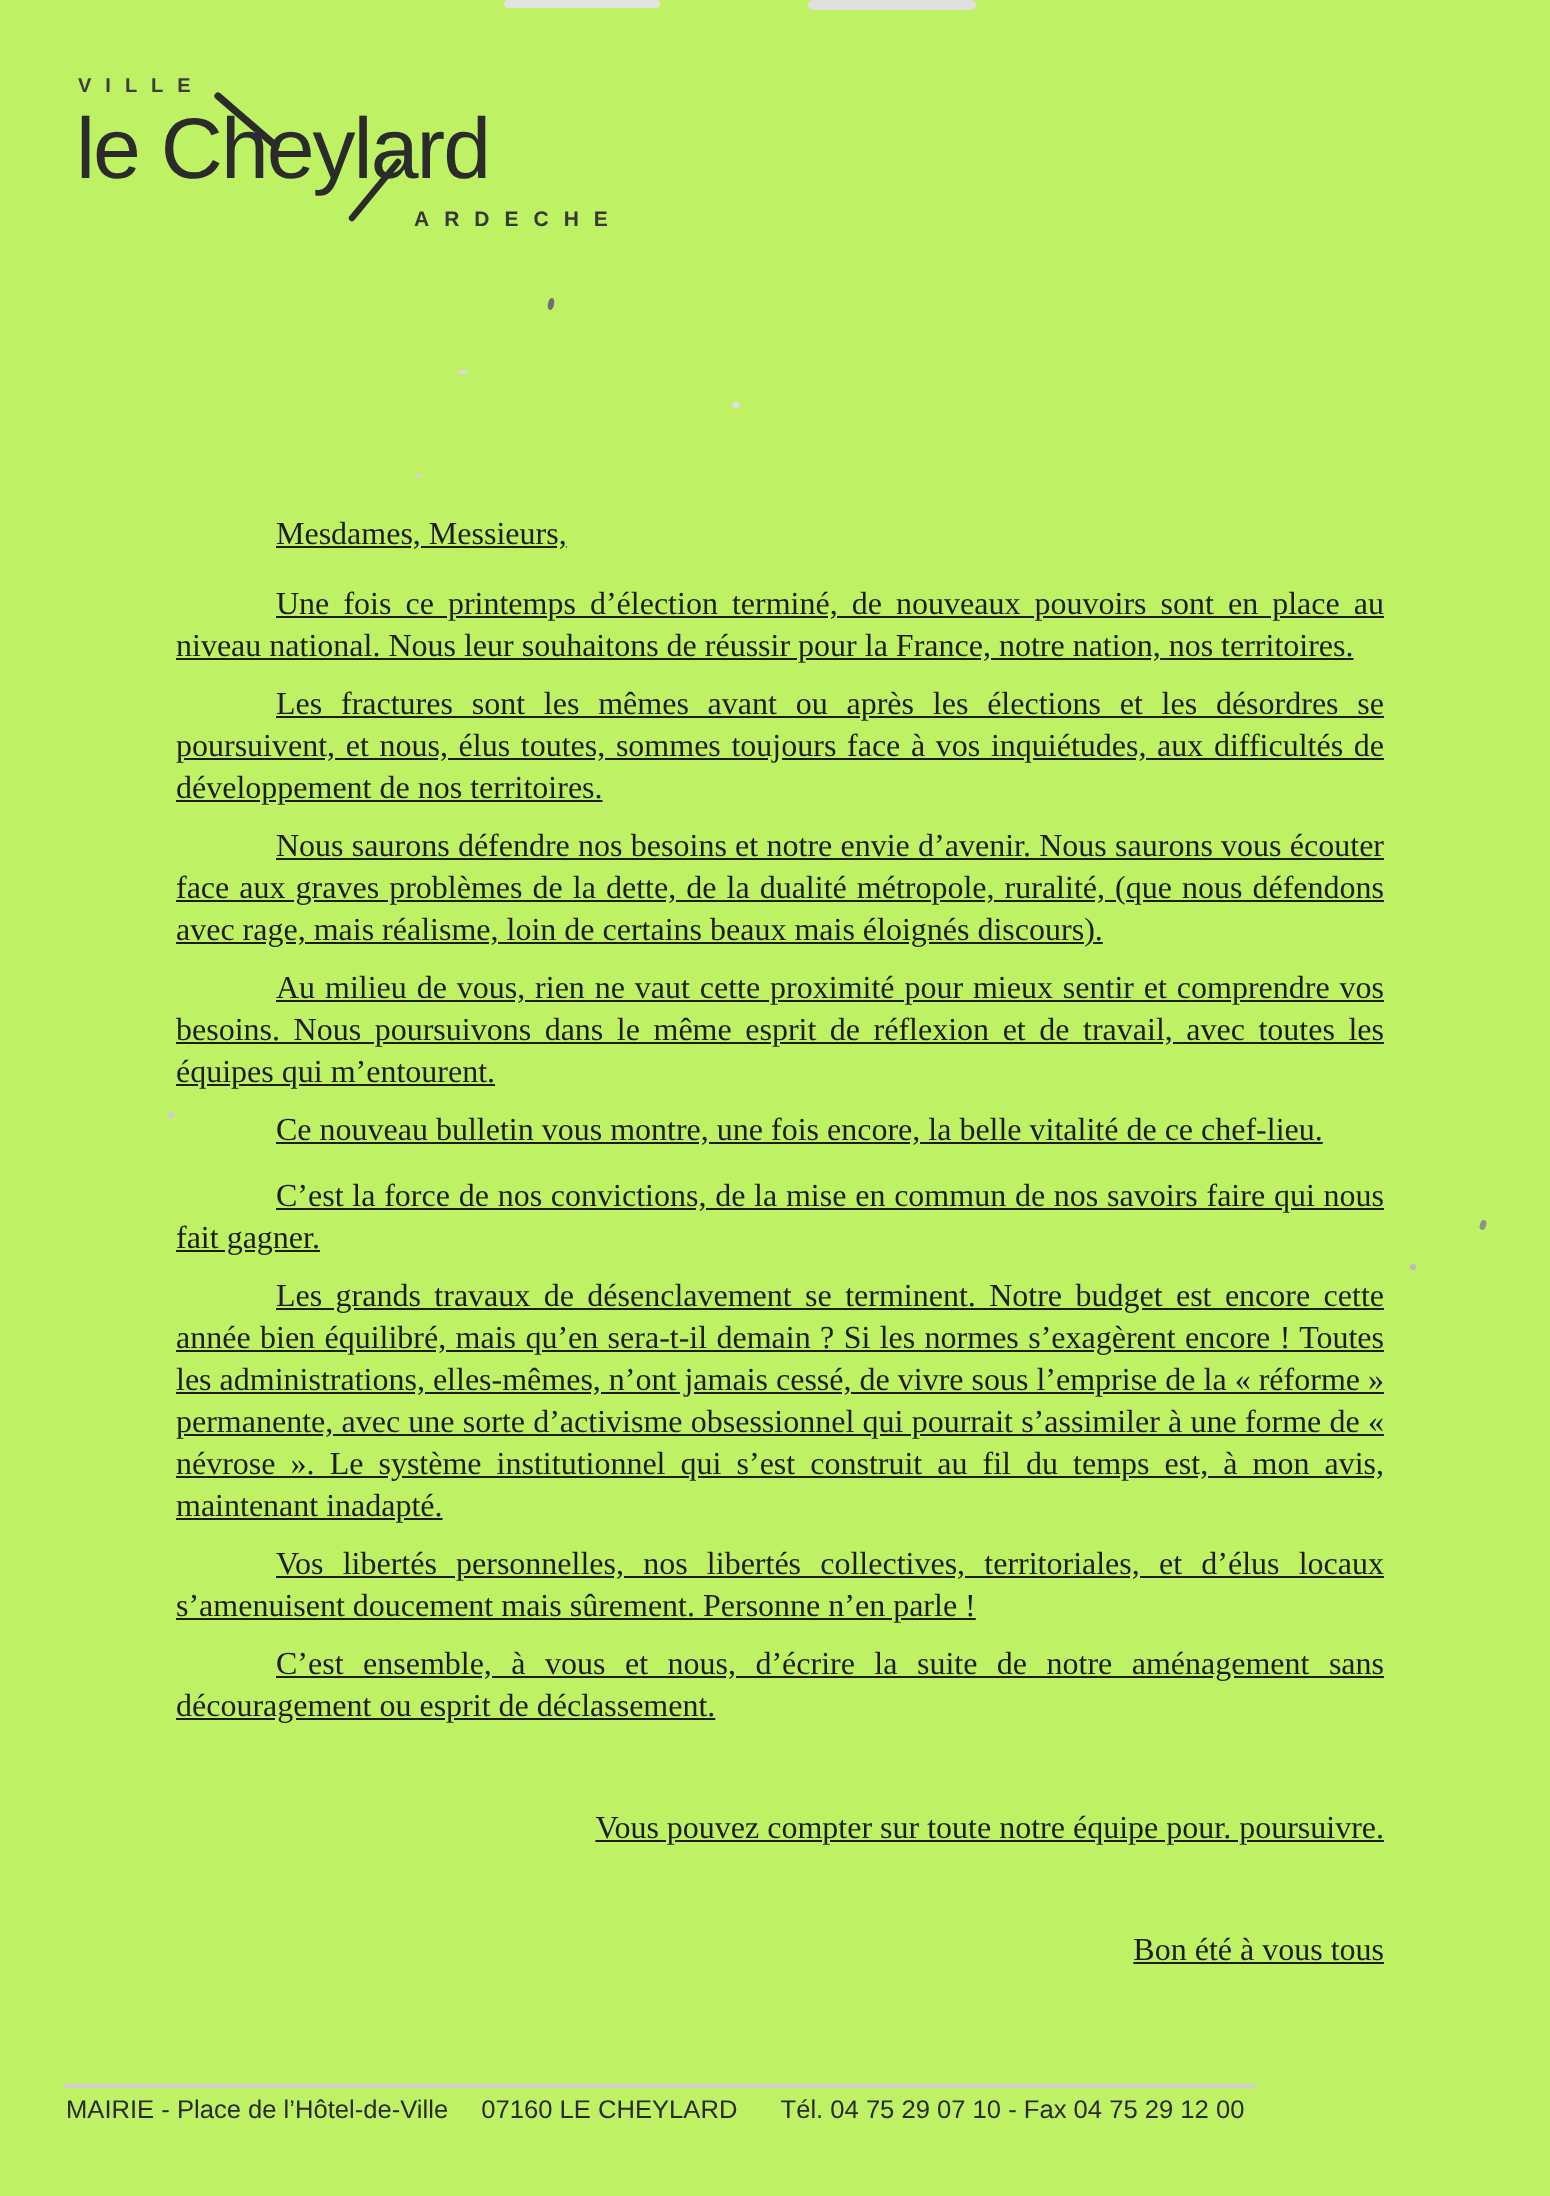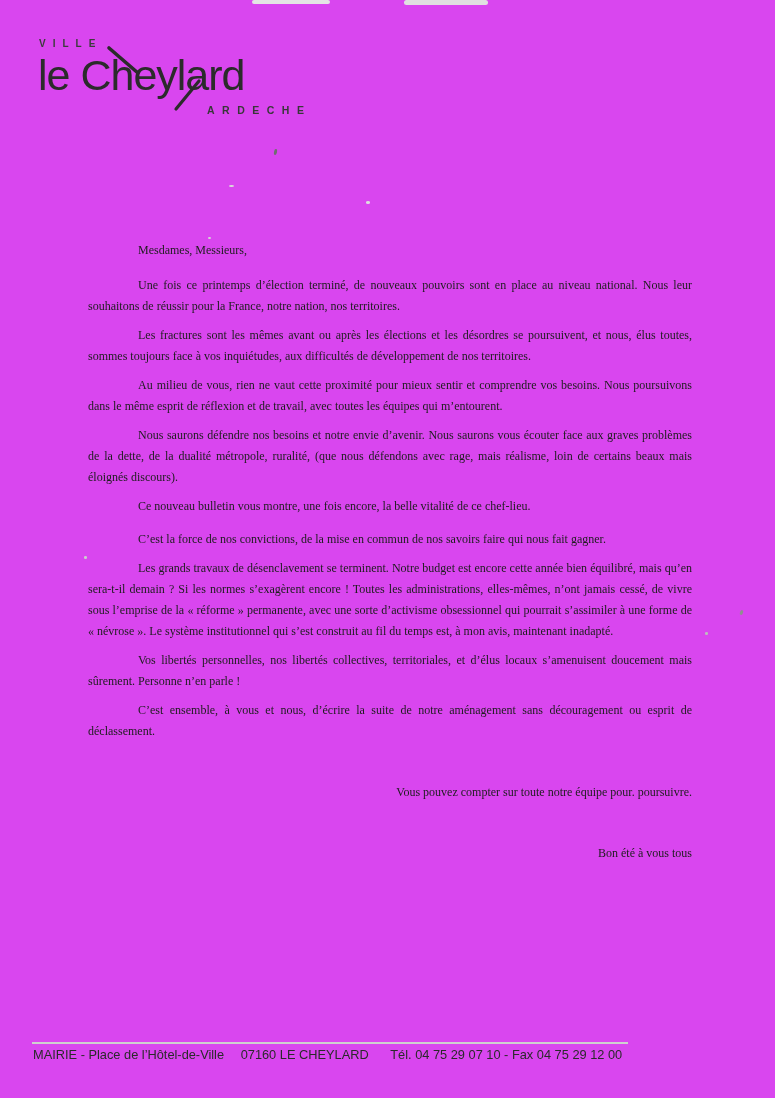--- a/index.html
+++ b/index.html
@@ -1,20 +1,20 @@
 <!DOCTYPE html>
 <html><head>
 <meta charset="utf-8">
 <style>
   html, body { margin: 0; padding: 0; background: #ffffff; }
   .page {
     position: relative;
     width: 775px;
     height: 1098px;
-    background: #d946ef;
+    background: #bef264;
     overflow: hidden;
     font-family: "Liberation Serif", serif;
   }
 
   
   .smudge { position: absolute; border-radius: 3px; }
   .smudge-1 { left: 252px; top: 0; width: 78px; height: 4px; background: #e4e4e4; }
   .smudge-2 { left: 404px; top: 0; width: 84px; height: 5px; background: #e0e0e0; }
   .speck { position: absolute; border-radius: 45%; }
   .speck-1 { left: 274px; top: 149px; width: 3px;  height: 6px; background: #6f6f6f; transform: rotate(12deg); }
@@ -42,23 +42,24 @@
   .logo-region {
     position: absolute; left: 169px; top: 66px;
     font-family: "Liberation Sans", sans-serif;
     font-size: 10.5px; font-weight: 600; letter-spacing: 7.5px;
     color: #383838; white-space: nowrap;
   }
   .logo-strokes { position: absolute; left: 0; top: 0; pointer-events: none; }
 
   
   .letter {
-    position: absolute; left: 88px; top: 240px; width: 604px;
-    font-size: 12px; line-height: 21px; color: #1d1d1d;
+    position: absolute; left: 88px; top: 257px; width: 604px;
+    font-size: 16px; line-height: 21px; color: #1d1d1d;
     text-align: justify;
+    text-decoration: underline;
   }
   .letter p { margin: 0 0 8px 0; text-indent: 50px; }
   .letter p.salutation { margin-bottom: 14px; text-align: left; }
   .letter p.gap-lg { margin-bottom: 12px; }
   .letter p.no-justify { text-align: right; margin-top: 40px; }
   .signature {
     margin-left: 470px; margin-top: 4px;
     line-height: 22px; white-space: nowrap; text-align: left;
   }
 
@@ -98,22 +99,22 @@
       <line x1="71" y1="10" x2="100" y2="35" stroke="#2b2b2b" stroke-width="3.6" stroke-linecap="round"></line>
       <line x1="161" y1="43" x2="138" y2="71" stroke="#2b2b2b" stroke-width="3.2" stroke-linecap="round"></line>
     </svg>
     <div class="logo-region">ARDECHE</div>
   </div>
 
   <div class="letter">
     <p class="salutation">Mesdames, Messieurs,</p>
     <p>Une fois ce printemps d’élection terminé, de nouveaux pouvoirs sont en place au niveau national. Nous leur souhaitons de réussir pour la France, notre nation, nos territoires.</p>
     <p>Les fractures sont les mêmes avant ou après les élections et les désordres se poursuivent, et nous, élus toutes, sommes toujours face à vos inquiétudes, aux difficultés de développement de nos territoires.</p>
+    <p>Nous saurons défendre nos besoins et notre envie d’avenir. Nous saurons vous écouter face aux graves problèmes de la dette, de la dualité métropole, ruralité, (que nous défendons avec rage, mais réalisme, loin de certains beaux mais éloignés discours).</p>
     <p>Au milieu de vous, rien ne vaut cette proximité pour mieux sentir et comprendre vos besoins. Nous poursuivons dans le même esprit de réflexion et de travail, avec toutes les équipes qui m’entourent.</p>
-    <p>Nous saurons défendre nos besoins et notre envie d’avenir. Nous saurons vous écouter face aux graves problèmes de la dette, de la dualité métropole, ruralité, (que nous défendons avec rage, mais réalisme, loin de certains beaux mais éloignés discours).</p>
     <p class="gap-lg">Ce nouveau bulletin vous montre, une fois encore, la belle vitalité de ce chef-lieu.</p>
     <p>C’est la force de nos convictions, de la mise en commun de nos savoirs faire qui nous fait gagner.</p>
     <p>Les grands travaux de désenclavement se terminent. Notre budget est encore cette année bien équilibré, mais qu’en sera-t-il demain ? Si les normes s’exagèrent encore ! Toutes les administrations, elles-mêmes, n’ont jamais cessé, de vivre sous l’emprise de la « réforme » permanente, avec une sorte d’activisme obsessionnel qui pourrait s’assimiler à une forme de « névrose ». Le système institutionnel qui s’est construit au fil du temps est, à mon avis, maintenant inadapté.</p>
     <p>Vos libertés personnelles, nos libertés collectives, territoriales, et d’élus locaux s’amenuisent doucement mais sûrement. Personne n’en parle !</p>
     <p>C’est ensemble, à vous et nous, d’écrire la suite de notre aménagement sans découragement ou esprit de déclassement.</p>
     <p class="no-justify">Vous pouvez compter sur toute notre équipe pour. poursuivre.</p>
     <p class="no-justify gap-lg">Bon été à vous tous</p>
 
   </div>
 

